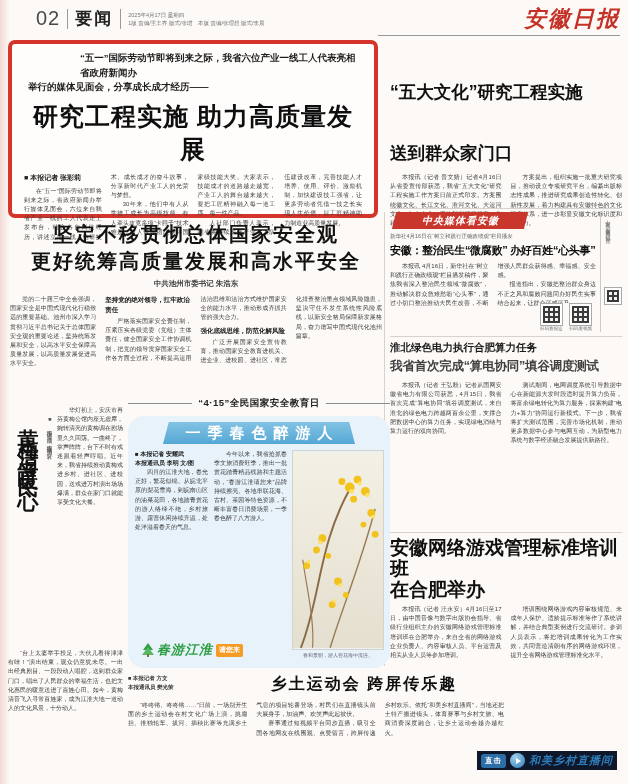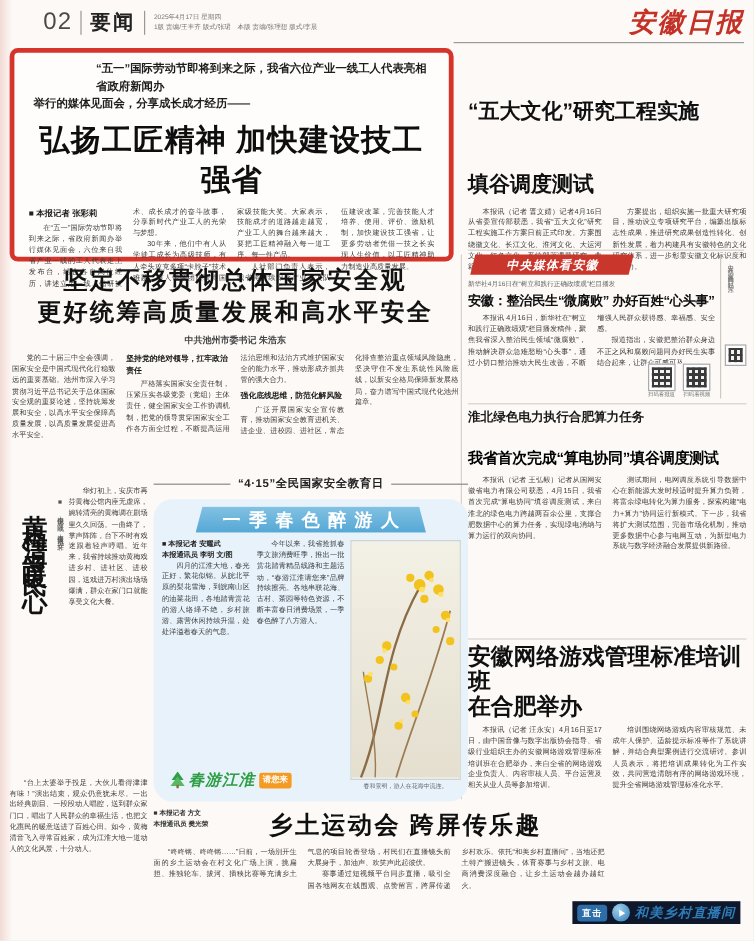--- a/index.html
+++ b/index.html
@@ -79,21 +79,21 @@
 
   
   .strip { position:absolute; left:600px; top:214px; width:23px; height:118px;
            border-left:1px solid #cfc9c3; padding:2px 0 0 4px; }
   .strip .vtxt { writing-mode:vertical-rl; font-size:5px; color:#777; height:68px; letter-spacing:1px; }
   .strip .qr { width:16px; height:16px; margin-top:4px; }
 
   
   .power { position:absolute; left:390px; top:341px; width:232px; }
   .power .kick { font-size:10.5px; font-weight:bold; color:#1a1a1a; }
-  .power .hl { font-size:12.5px; font-weight:bold; color:#000000; margin-top:19px; letter-spacing:-0.2px; }
+  .power .hl { font-size:12.5px; font-weight:bold; color:#404040; margin-top:3px; letter-spacing:-0.2px; }
   .power .cols { margin-top:6px; columns:2; height:146px; }
 
   
   .game { position:absolute; left:390px; top:537px; width:232px; }
   .game .hl { font-size:19px; line-height:21px; font-weight:bold; color:#0f0f0f; }
   .game .cols { margin-top:5px; columns:2; height:118px; }
 
   
   .badge { position:absolute; left:477px; top:751px; display:flex; align-items:center; gap:4px;
            background:#0f172a; padding:2px 4px; }
@@ -137,21 +137,21 @@
   .f-logo { position:absolute; left:10px; bottom:7px; display:flex; align-items:center; gap:3px;
             background:#e7f2fa; padding:2px 4px; }
   .f-logo .txt { font-size:13px; font-weight:bold; font-style:italic; color:#2f9e46; letter-spacing:1px; }
   .f-logo .bdg { background:#f59a23; color:#fff; font-size:7px; font-weight:bold;
                  padding:1.5px 3px; border-radius:2px; }
 
   
   .rural { position:absolute; left:128px; top:668px; width:376px; }
   .rural-head { display:flex; align-items:flex-start; }
   .rural-byl { width:96px; font-size:5.5px; font-weight:bold; color:#333; line-height:8.5px; padding-top:6px; }
-  .rural-hl { flex:1; text-align:left; font-size:20px; font-weight:bold; color:#0f0f0f; letter-spacing:2px; padding-top:6px; }
+  .rural-hl { flex:1; text-align:center; font-size:16px; font-weight:bold; color:#0f0f0f; letter-spacing:2px; padding-top:6px; }
   .rural .cols { margin-top:6px; columns:3; height:74px; }
 
   .vdiv { position:absolute; width:1px; background:#d7d2cd; }
 </style>
 </head>
 <body>
 
 <div class="page">
 
   <div class="hdr">
@@ -163,32 +163,32 @@
       <div>2025年4月17日 星期四</div>
       <div>1版 责编/王丰齐 版式/张珺　本版 责编/张理想 版式/李晨</div>
     </span>
   </div>
   <div class="masthead">安徽日报</div>
   <div class="hdr-rule"></div>
 
   <div class="lead-box">
     <div class="lead-kicker l1">“五一”国际劳动节即将到来之际，我省六位产业一线工人代表亮相省政府新闻办</div>
     <div class="lead-kicker l2">举行的媒体见面会，分享成长成才经历——</div>
-    <div class="lead-headline">弘扬工匠精神 加快建设技工强省</div>
+    <div class="lead-headline">研究工程实施 助力高质量发展</div>
     <div class="lead-body cols">
       <div class="byline">■ 本报记者 张彩莉</div>
       <p class="b">在“五一”国际劳动节即将到来之际，省政府新闻办举行媒体见面会，六位来自我省产业一线的工人代表走上发布台，结合各自岗位经历，讲述立足一线、钻研技术、成长成才的奋斗故事，分享新时代产业工人的光荣与梦想。</p>
       <p class="b">30年来，他们中有人从学徒工成长为高级技师，有人牵头攻克多项“卡脖子”技术难题，有人带领团队获得国家级技能大奖。大家表示，技能成才的道路越走越宽，产业工人的舞台越来越大，要把工匠精神融入每一道工序、每一件产品。</p>
       <p class="b">人社部门负责人表示，我省将持续深化产业工人队伍建设改革，完善技能人才培养、使用、评价、激励机制，加快建设技工强省，让更多劳动者凭借一技之长实现人生价值，以工匠精神助力制造业高质量发展。</p>
     </div>
   </div>
 
   <div class="culture">
     <div class="hl">“五大文化”研究工程实施</div>
-    <div class="hl">填谷调度测试</div>
+    <div class="hl">送到群众家门口</div>
     <div class="cols">
       <p class="b">本报讯（记者 晋文婧）记者4月16日从省委宣传部获悉，我省“五大文化”研究工程实施工作方案日前正式印发。方案围绕徽文化、长江文化、淮河文化、大运河文化、红色文化，系统部署课题研究、典籍整理、成果出版等重点任务。</p>
       <p class="b">方案提出，组织实施一批重大研究项目，推动设立专项研究平台，编纂出版标志性成果，推进研究成果创造性转化、创新性发展，着力构建具有安徽特色的文化研究体系，进一步彰显安徽文化标识度和影响力。</p>
     </div>
   </div>
   <div class="hline" style="left:390px;top:208px;width:230px;"></div>
 
   <div class="security">
     <div class="hl">坚定不移贯彻总体国家安全观</div>
     <div class="hl">更好统筹高质量发展和高水平安全</div>

